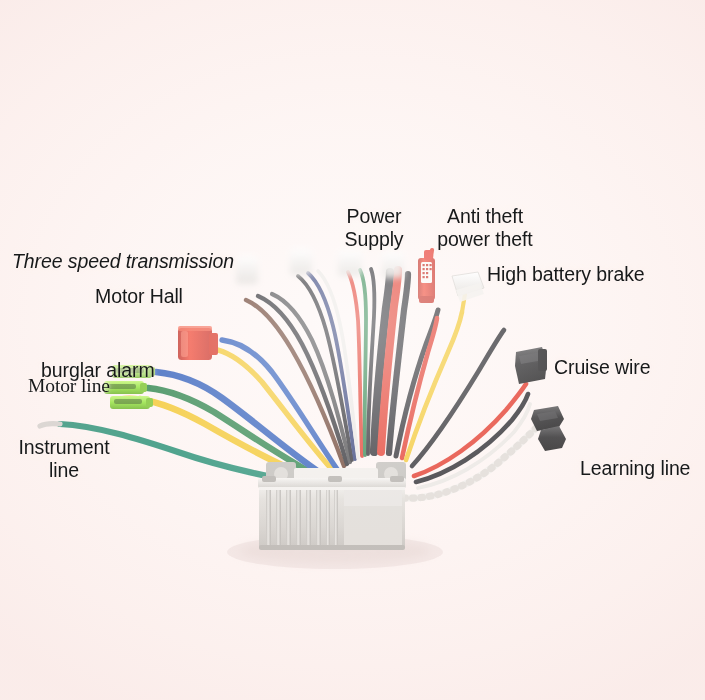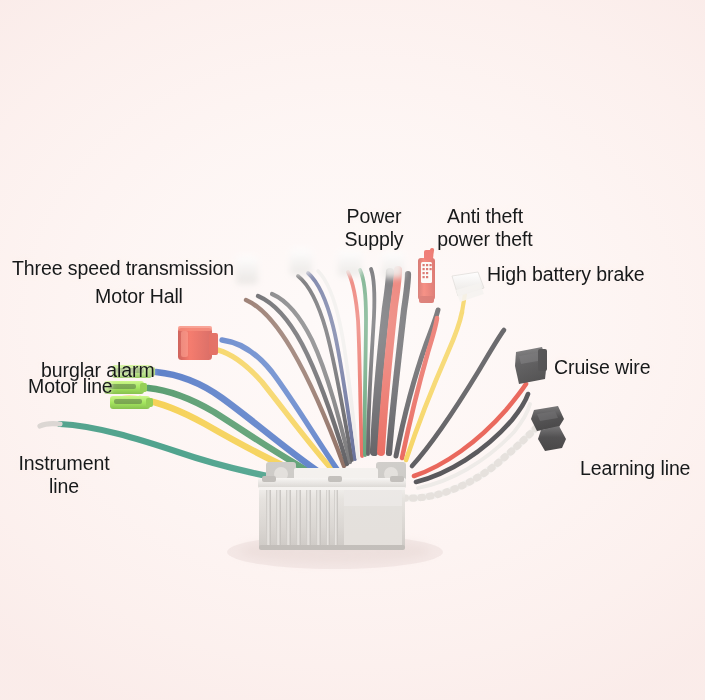--- a/index.html
+++ b/index.html
@@ -238,25 +238,25 @@
       <rect x="344" y="490" width="58" height="57" fill="#dbd8d3"></rect>
       <rect x="344" y="490" width="58" height="16" fill="#e8e6e2" opacity="0.7"></rect>
 
       <rect x="259" y="545" width="146" height="5" rx="2" fill="#aeaba6"></rect>
       <rect x="259" y="487" width="146" height="3" fill="#f2f0ed" opacity="0.85"></rect>
     </g>
   </svg>
 
   <div class="vignette"></div>
 
-  <div class="lbl" style="left:12px;  top:257px;">Three speed transmission</div>
+  <div class="lbl" style="left:12px;  top:250px;font-style:italic;">Three speed transmission</div>
   <div class="lbl" style="left:95px;  top:285px;">Motor Hall</div>
   <div class="lbl" style="left:41px;  top:327px;margin-top:32px;">burglar alarm</div>
-  <div class="lbl" style="left:28px;  top:375px;">Motor line</div>
-  <div class="lbl c" style="left:8px;   top:452px; width:112px;">Instrument
+  <div class="lbl" style="left:28px;  top:375px;font-family:Liberation Serif, serif;">Motor line</div>
+  <div class="lbl c" style="left:8px;   top:436px; width:112px;">Instrument
 line</div>
   <div class="lbl c" style="left:334px; top:205px; width:80px;">Power
 Supply</div>
   <div class="lbl c" style="left:420px; top:205px; width:130px;">Anti theft
 power theft</div>
   <div class="lbl" style="left:487px; top:263px;">High battery brake</div>
   <div class="lbl" style="left:554px; top:356px;">Cruise wire</div>
   <div class="lbl" style="left:580px; top:418px;margin-top:39px;">Learning line</div>
 
 </div>

